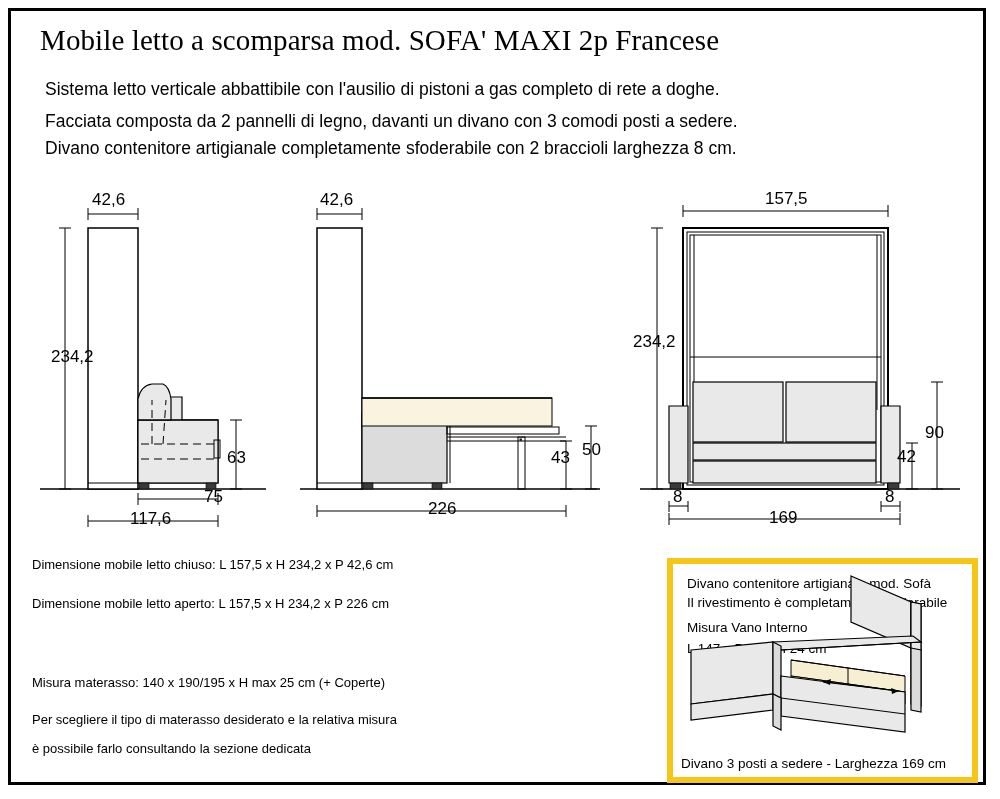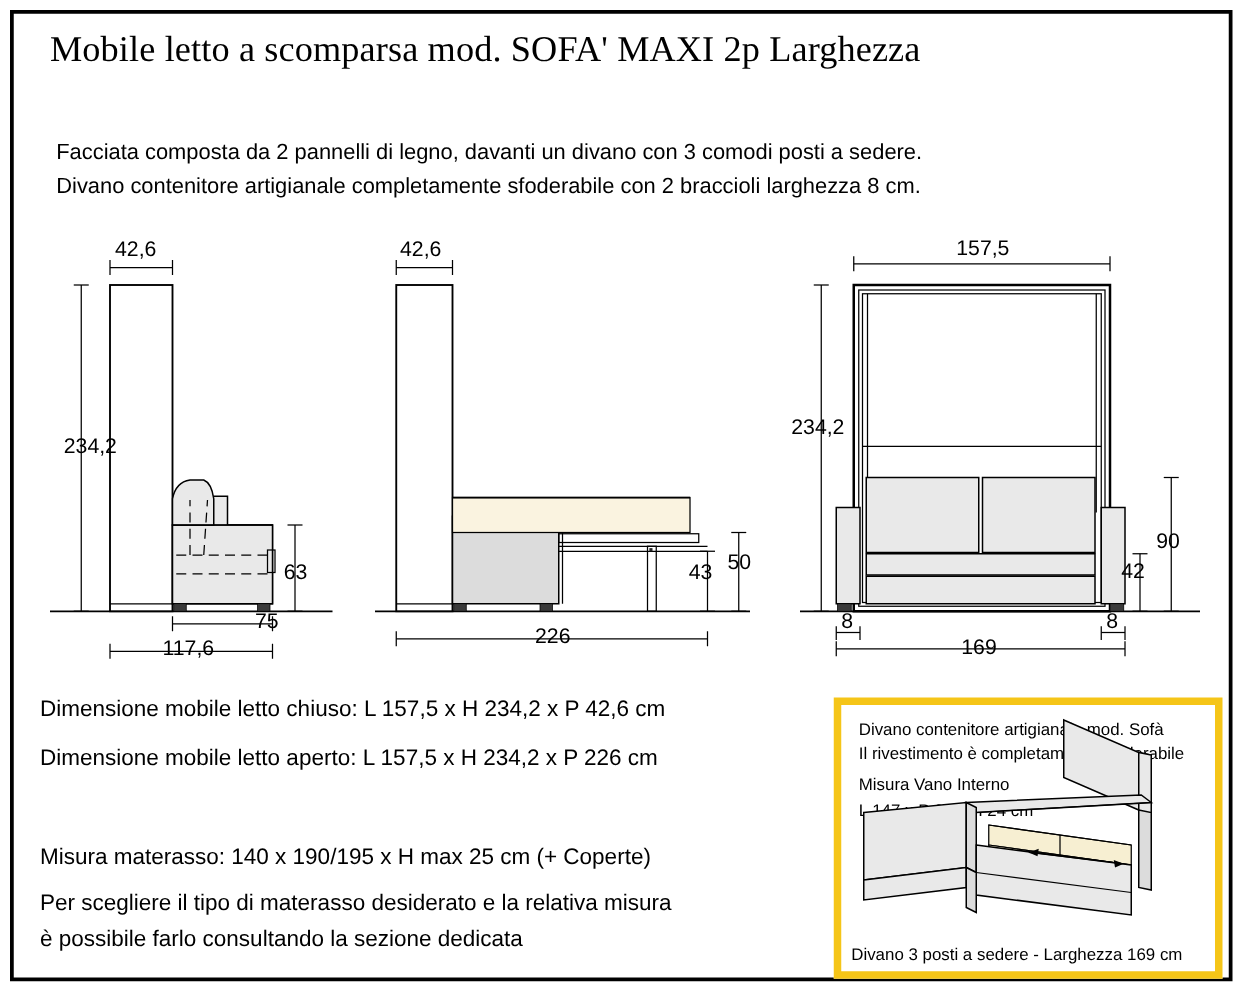--- a/index.html
+++ b/index.html
@@ -11,21 +11,21 @@
 
   .title{position:absolute;left:40px;top:24px;width:900px;
          font-family:"Liberation Serif", serif; font-size:29px;
          letter-spacing:.1px; white-space:nowrap;}
 
   .sub{position:absolute;font-size:17.5px;white-space:nowrap;}
   .sub1{left:45px;top:79px;}
   .sub2{left:45px;top:111px;}
   .sub3{left:45px;top:138px;}
 
-  .specs{position:absolute;left:32px;font-size:18px;white-space:nowrap;}
+  .specs{position:absolute;left:32px;font-size:13px;white-space:nowrap;}
   .sp0{top:557px;} .sp1{top:596px;} .sp2{top:636px;}
   .sp3{top:675px;} .sp4{top:712px;} .sp5{top:741px;}
 
   svg{position:absolute;left:0;top:0;}
   .ln{stroke:#000;fill:none;}
   .thin{stroke-width:1;}
   .med{stroke-width:1.4;}
   .thick{stroke-width:2;}
   .dash{stroke-dasharray:8 5;}
   .gray{fill:#e9e9e9;stroke:#000;stroke-width:1.2;}
@@ -42,21 +42,22 @@
   .it0{left:14px;top:12px;} .it1{left:14px;top:31px;}
   .it2{left:14px;top:56px;} .it3{left:14px;top:77px;}
   .it4{left:8px;top:192px;}
 </style>
 </head>
 <body>
 
 <div id="page">
   <div id="frame"></div>
 
-  <div class="title">Mobile letto a scomparsa mod. SOFA' MAXI 2p Larghezza</div>
+  <div class="title">Mobile letto a scomparsa mod. SOFA' MAXI 2p Francese</div>
+  <div class="sub sub1">Sistema letto verticale abbattibile con l'ausilio di pistoni a gas completo di rete a doghe.</div>
   <div class="sub sub2">Facciata composta da 2 pannelli di legno, davanti un divano con 3 comodi posti a sedere.</div>
   <div class="sub sub3">Divano contenitore artigianale completamente sfoderabile con 2 braccioli larghezza 8 cm.</div>
 
   <svg width="1000" height="799">
 
     <g>
 
       <line class="ln med" x1="40" y1="489" x2="266" y2="489"></line>
 
       <rect class="white" x="88" y="228" width="50" height="261"></rect>

